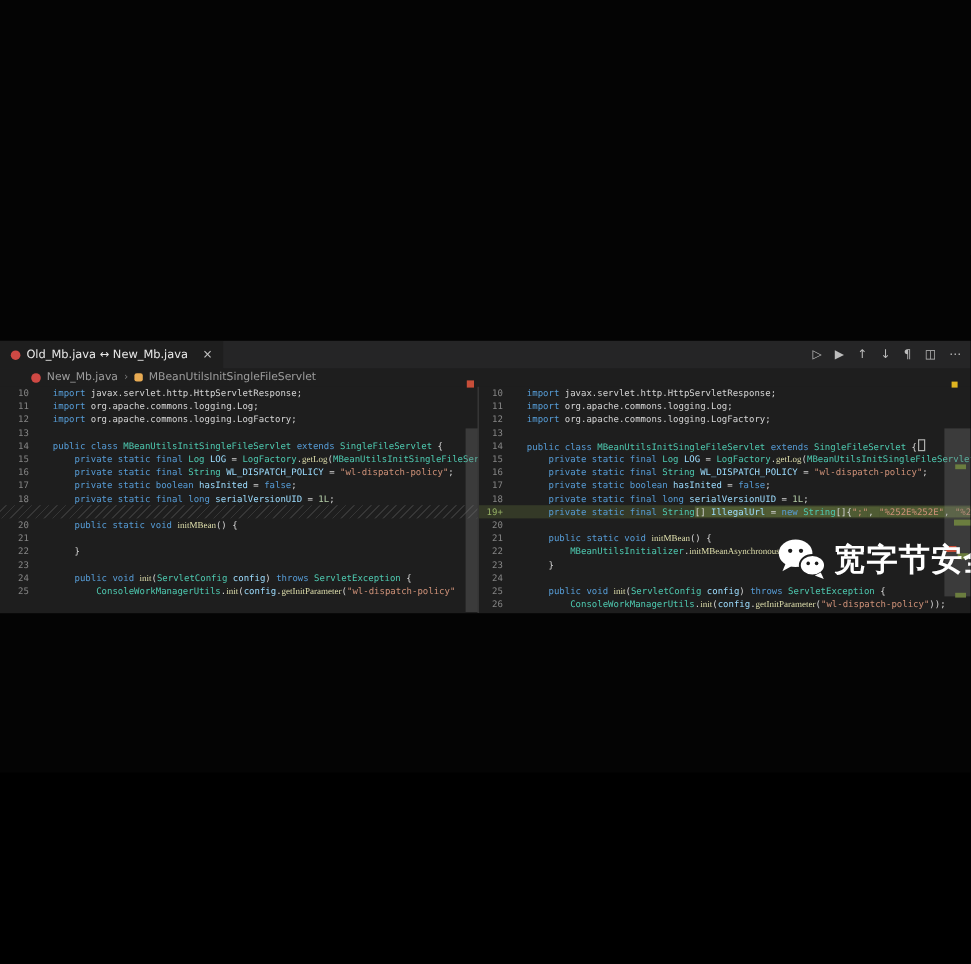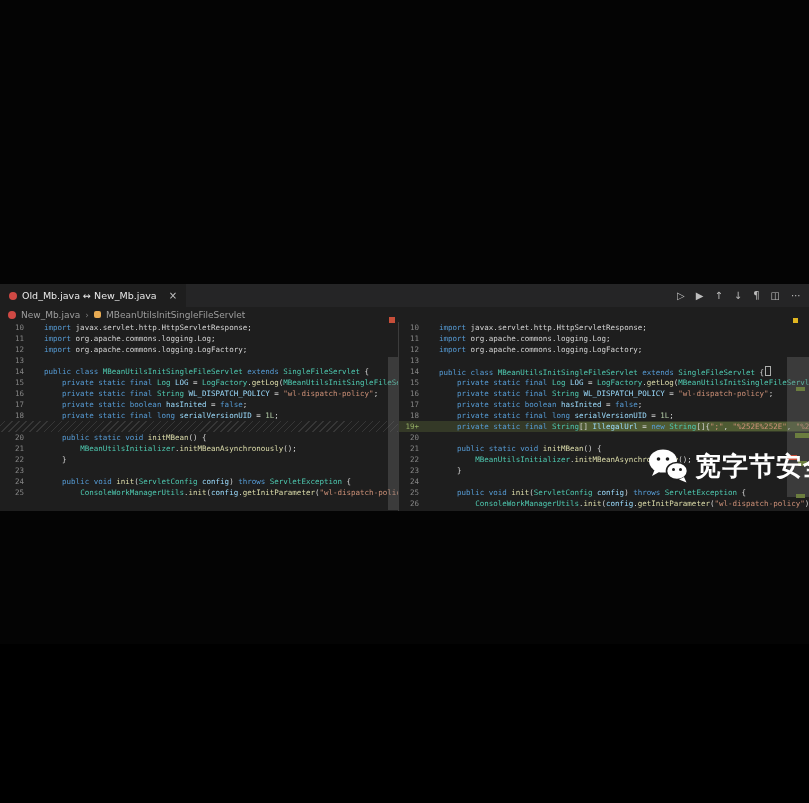--- a/index.html
+++ b/index.html
@@ -9,41 +9,41 @@
 
   
   .tabbar{height:23px;background:#252526;display:flex;align-items:stretch;position:relative;}
   .tab{display:flex;align-items:center;gap:5px;padding:0 9px;background:#1e1e1e;font-size:9.5px;color:#e8e8e8;}
   .file-icon{width:8px;height:8px;border-radius:50%;background:#cf4944;flex:0 0 8px;}
   .tab-close{color:#c5c5c5;font-size:10px;margin-left:7px;cursor:pointer;}
   .actions{position:absolute;right:8px;top:0;height:23px;display:flex;align-items:center;gap:11px;color:#bdbdbd;font-size:10px;}
   .actions span{cursor:pointer;line-height:1;}
 
   
-  .breadcrumbs{height:15px;display:flex;align-items:center;gap:5px;padding-left:8px;font-size:9px;color:#9d9d9d;background:#1e1e1e;}
+  .breadcrumbs{height:15px;display:flex;align-items:center;gap:5px;padding-left:26px;font-size:9px;color:#9d9d9d;background:#1e1e1e;}
   .crumb{cursor:pointer;}
   .bc-sep{color:#7a7a7a;font-size:9px;}
   .class-icon{width:7px;height:7px;border-radius:2px;background:#e8ab53;flex:0 0 7px;}
 
   
   .diff{position:relative;display:flex;height:189px;overflow:hidden;background:#1e1e1e;justify-content:space-between;}
   .pane{position:relative;overflow:hidden;font-family:"DejaVu Sans Mono","Liberation Mono",monospace;font-size:7.5px;}
   .pane.left{width:398px;}
   .divider{width:1px;background:#3c3c3c;}
   .pane.right{width:410px;}
   .row{display:flex;height:11px;line-height:11px;white-space:pre;}
   .pane.left  .ln{flex:0 0 24px;}
   .pane.right .ln{flex:0 0 20px;}
   .ln{text-align:right;color:#858585;cursor:pointer;}
   .code{padding-left:20px;color:#d4d4d4;}
   .filler{background:repeating-linear-gradient(-45deg,rgba(200,200,200,0.14) 0 1px,transparent 1px 5px);}
   .row.added{background:rgba(155,185,85,0.18);}
   .row.added .ln{color:#93ad63;}
   .chl{background:rgba(155,185,85,0.27);}
-  .kw{color:#569cd6;}.ty{color:#4ec9b0;}.fn{color:#dcdcaa;}.va{color:#9cdcfe;}
+  .kw{color:#569cd6;}.ty{color:#4ec9b0;}.fn{color:#dcdcaa;font-family:Liberation Serif, serif;}.va{color:#9cdcfe;}
   .st{color:#ce9178;}.nu{color:#b5cea8;}.pl{color:#d4d4d4;}
   .cursor{display:inline-block;width:4px;height:8px;border:1px solid #aeafad;vertical-align:-1px;margin-left:1px;}
 
   
   .ruler{position:absolute;top:23px;height:204px;cursor:pointer;}
   .ruler.rleft{left:388px;width:10px;}
   .ruler.rright{right:0;width:22px;}
   .slider{position:absolute;left:0;width:100%;background:rgba(121,121,121,0.32);}
   .mark{position:absolute;}
 
@@ -89,21 +89,21 @@
           <div class="row"><span class="ln">11</span><span class="code"><span class="kw">import </span><span class="pl">org.apache.commons.logging.Log;</span></span></div>
           <div class="row"><span class="ln">12</span><span class="code"><span class="kw">import </span><span class="pl">org.apache.commons.logging.LogFactory;</span></span></div>
           <div class="row"><span class="ln">13</span><span class="code"></span></div>
           <div class="row"><span class="ln">14</span><span class="code"><span class="kw">public class </span><span class="ty">MBeanUtilsInitSingleFileServlet</span><span class="kw"> extends </span><span class="ty">SingleFileServlet</span><span class="pl"> {</span></span></div>
           <div class="row"><span class="ln">15</span><span class="code"><span class="pl">    </span><span class="kw">private static final </span><span class="ty">Log</span><span class="pl"> </span><span class="va">LOG</span><span class="pl"> = </span><span class="ty">LogFactory</span><span class="pl">.</span><span class="fn">getLog</span><span class="pl">(</span><span class="ty">MBeanUtilsInitSingleFileServlet</span></span></div>
           <div class="row"><span class="ln">16</span><span class="code"><span class="pl">    </span><span class="kw">private static final </span><span class="ty">String</span><span class="pl"> </span><span class="va">WL_DISPATCH_POLICY</span><span class="pl"> = </span><span class="st">"wl-dispatch-policy"</span><span class="pl">;</span></span></div>
           <div class="row"><span class="ln">17</span><span class="code"><span class="pl">    </span><span class="kw">private static boolean </span><span class="va">hasInited</span><span class="pl"> = </span><span class="kw">false</span><span class="pl">;</span></span></div>
           <div class="row"><span class="ln">18</span><span class="code"><span class="pl">    </span><span class="kw">private static final long </span><span class="va">serialVersionUID</span><span class="pl"> = </span><span class="nu">1L</span><span class="pl">;</span></span></div>
           <div class="row filler"></div>
           <div class="row"><span class="ln">20</span><span class="code"><span class="pl">    </span><span class="kw">public static void </span><span class="fn">initMBean</span><span class="pl">() {</span></span></div>
-          <div class="row"><span class="ln">21</span><span class="code"><span class="pl">        </span><span class="ty">MBeanUtilsInitializer</span><span class="pl">.</span><span class="fn">initMBeanAsynchronously</span><span class="pl">();</span></span></div>
+          <div class="row"><span class="ln">21</span></div>
           <div class="row"><span class="ln">22</span><span class="code"><span class="pl">    }</span></span></div>
           <div class="row"><span class="ln">23</span><span class="code"></span></div>
           <div class="row"><span class="ln">24</span><span class="code"><span class="pl">    </span><span class="kw">public void </span><span class="fn">init</span><span class="pl">(</span><span class="ty">ServletConfig</span><span class="pl"> </span><span class="va">config</span><span class="pl">) </span><span class="kw">throws </span><span class="ty">ServletException</span><span class="pl"> {</span></span></div>
           <div class="row"><span class="ln">25</span><span class="code"><span class="pl">        </span><span class="ty">ConsoleWorkManagerUtils</span><span class="pl">.</span><span class="fn">init</span><span class="pl">(</span><span class="va">config</span><span class="pl">.</span><span class="fn">getInitParameter</span><span class="pl">(</span><span class="st">"wl-dispatch-policy"</span></span></div>
         </div>
       <div class="divider"></div>
       <div class="pane right" id="pane-right">
           <div class="row"><span class="ln">10</span><span class="code"><span class="kw">import </span><span class="pl">javax.servlet.http.HttpServletResponse;</span></span></div>
           <div class="row"><span class="ln">11</span><span class="code"><span class="kw">import </span><span class="pl">org.apache.commons.logging.Log;</span></span></div>
           <div class="row"><span class="ln">12</span><span class="code"><span class="kw">import </span><span class="pl">org.apache.commons.logging.LogFactory;</span></span></div>

